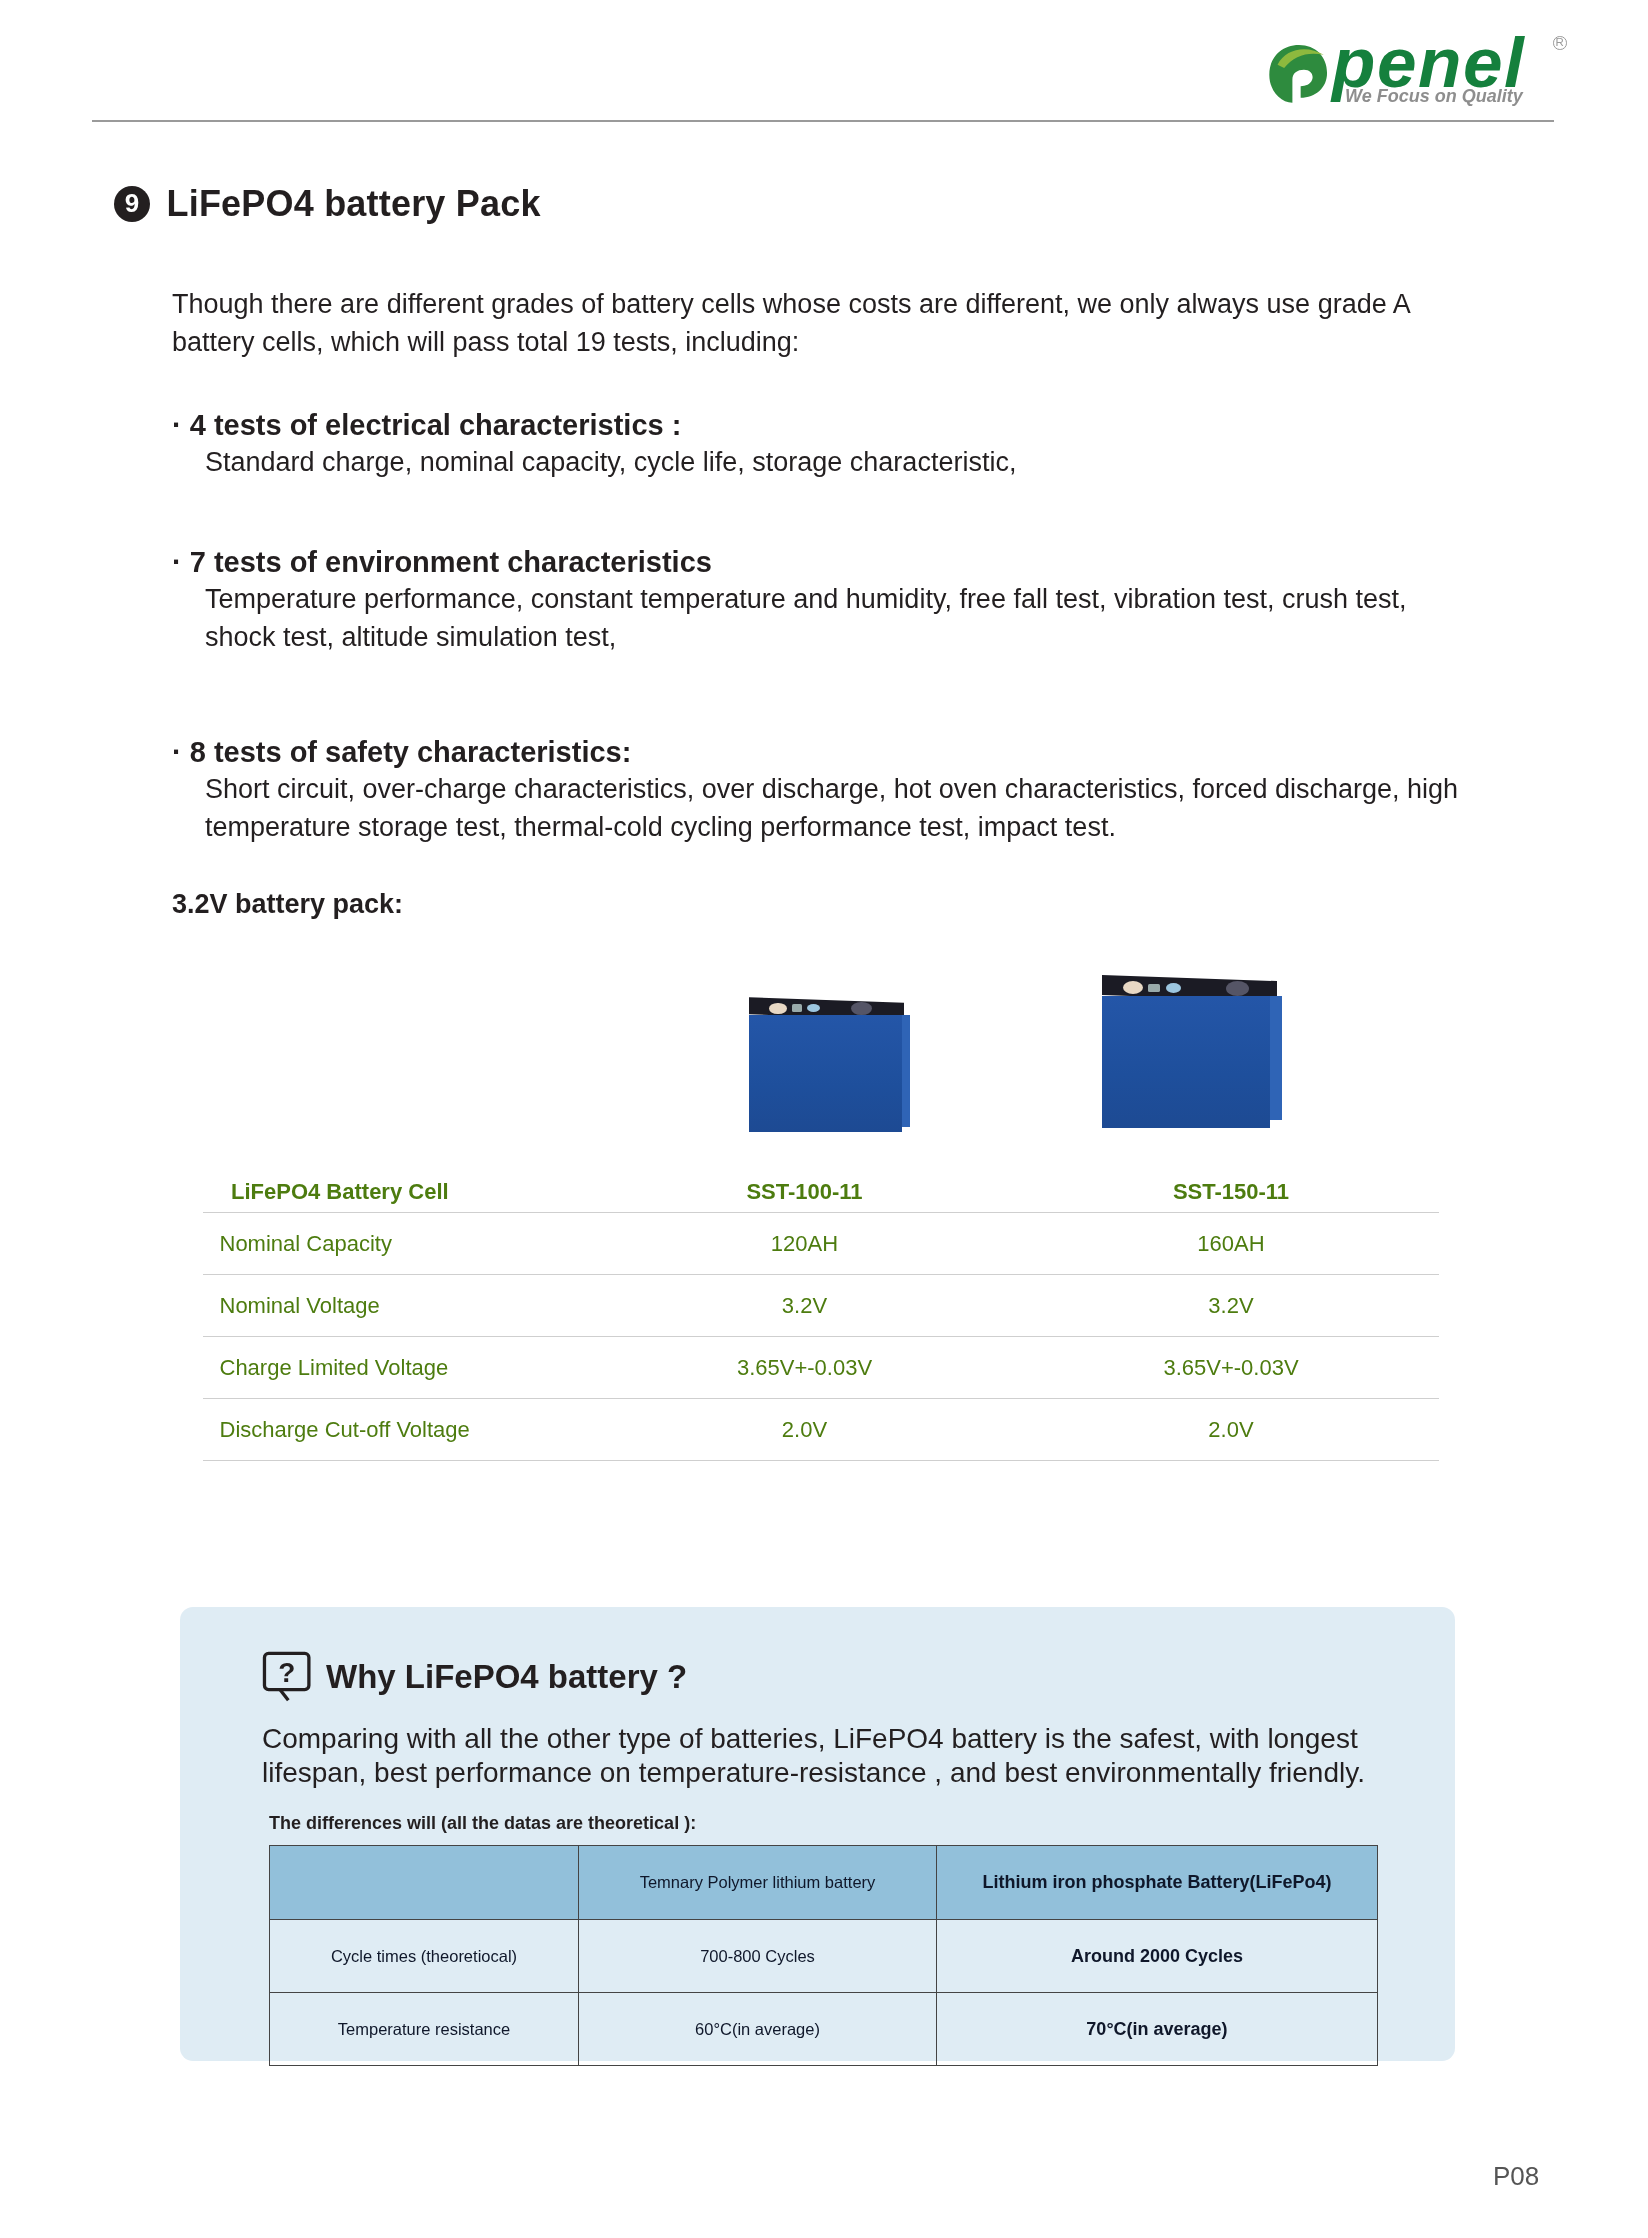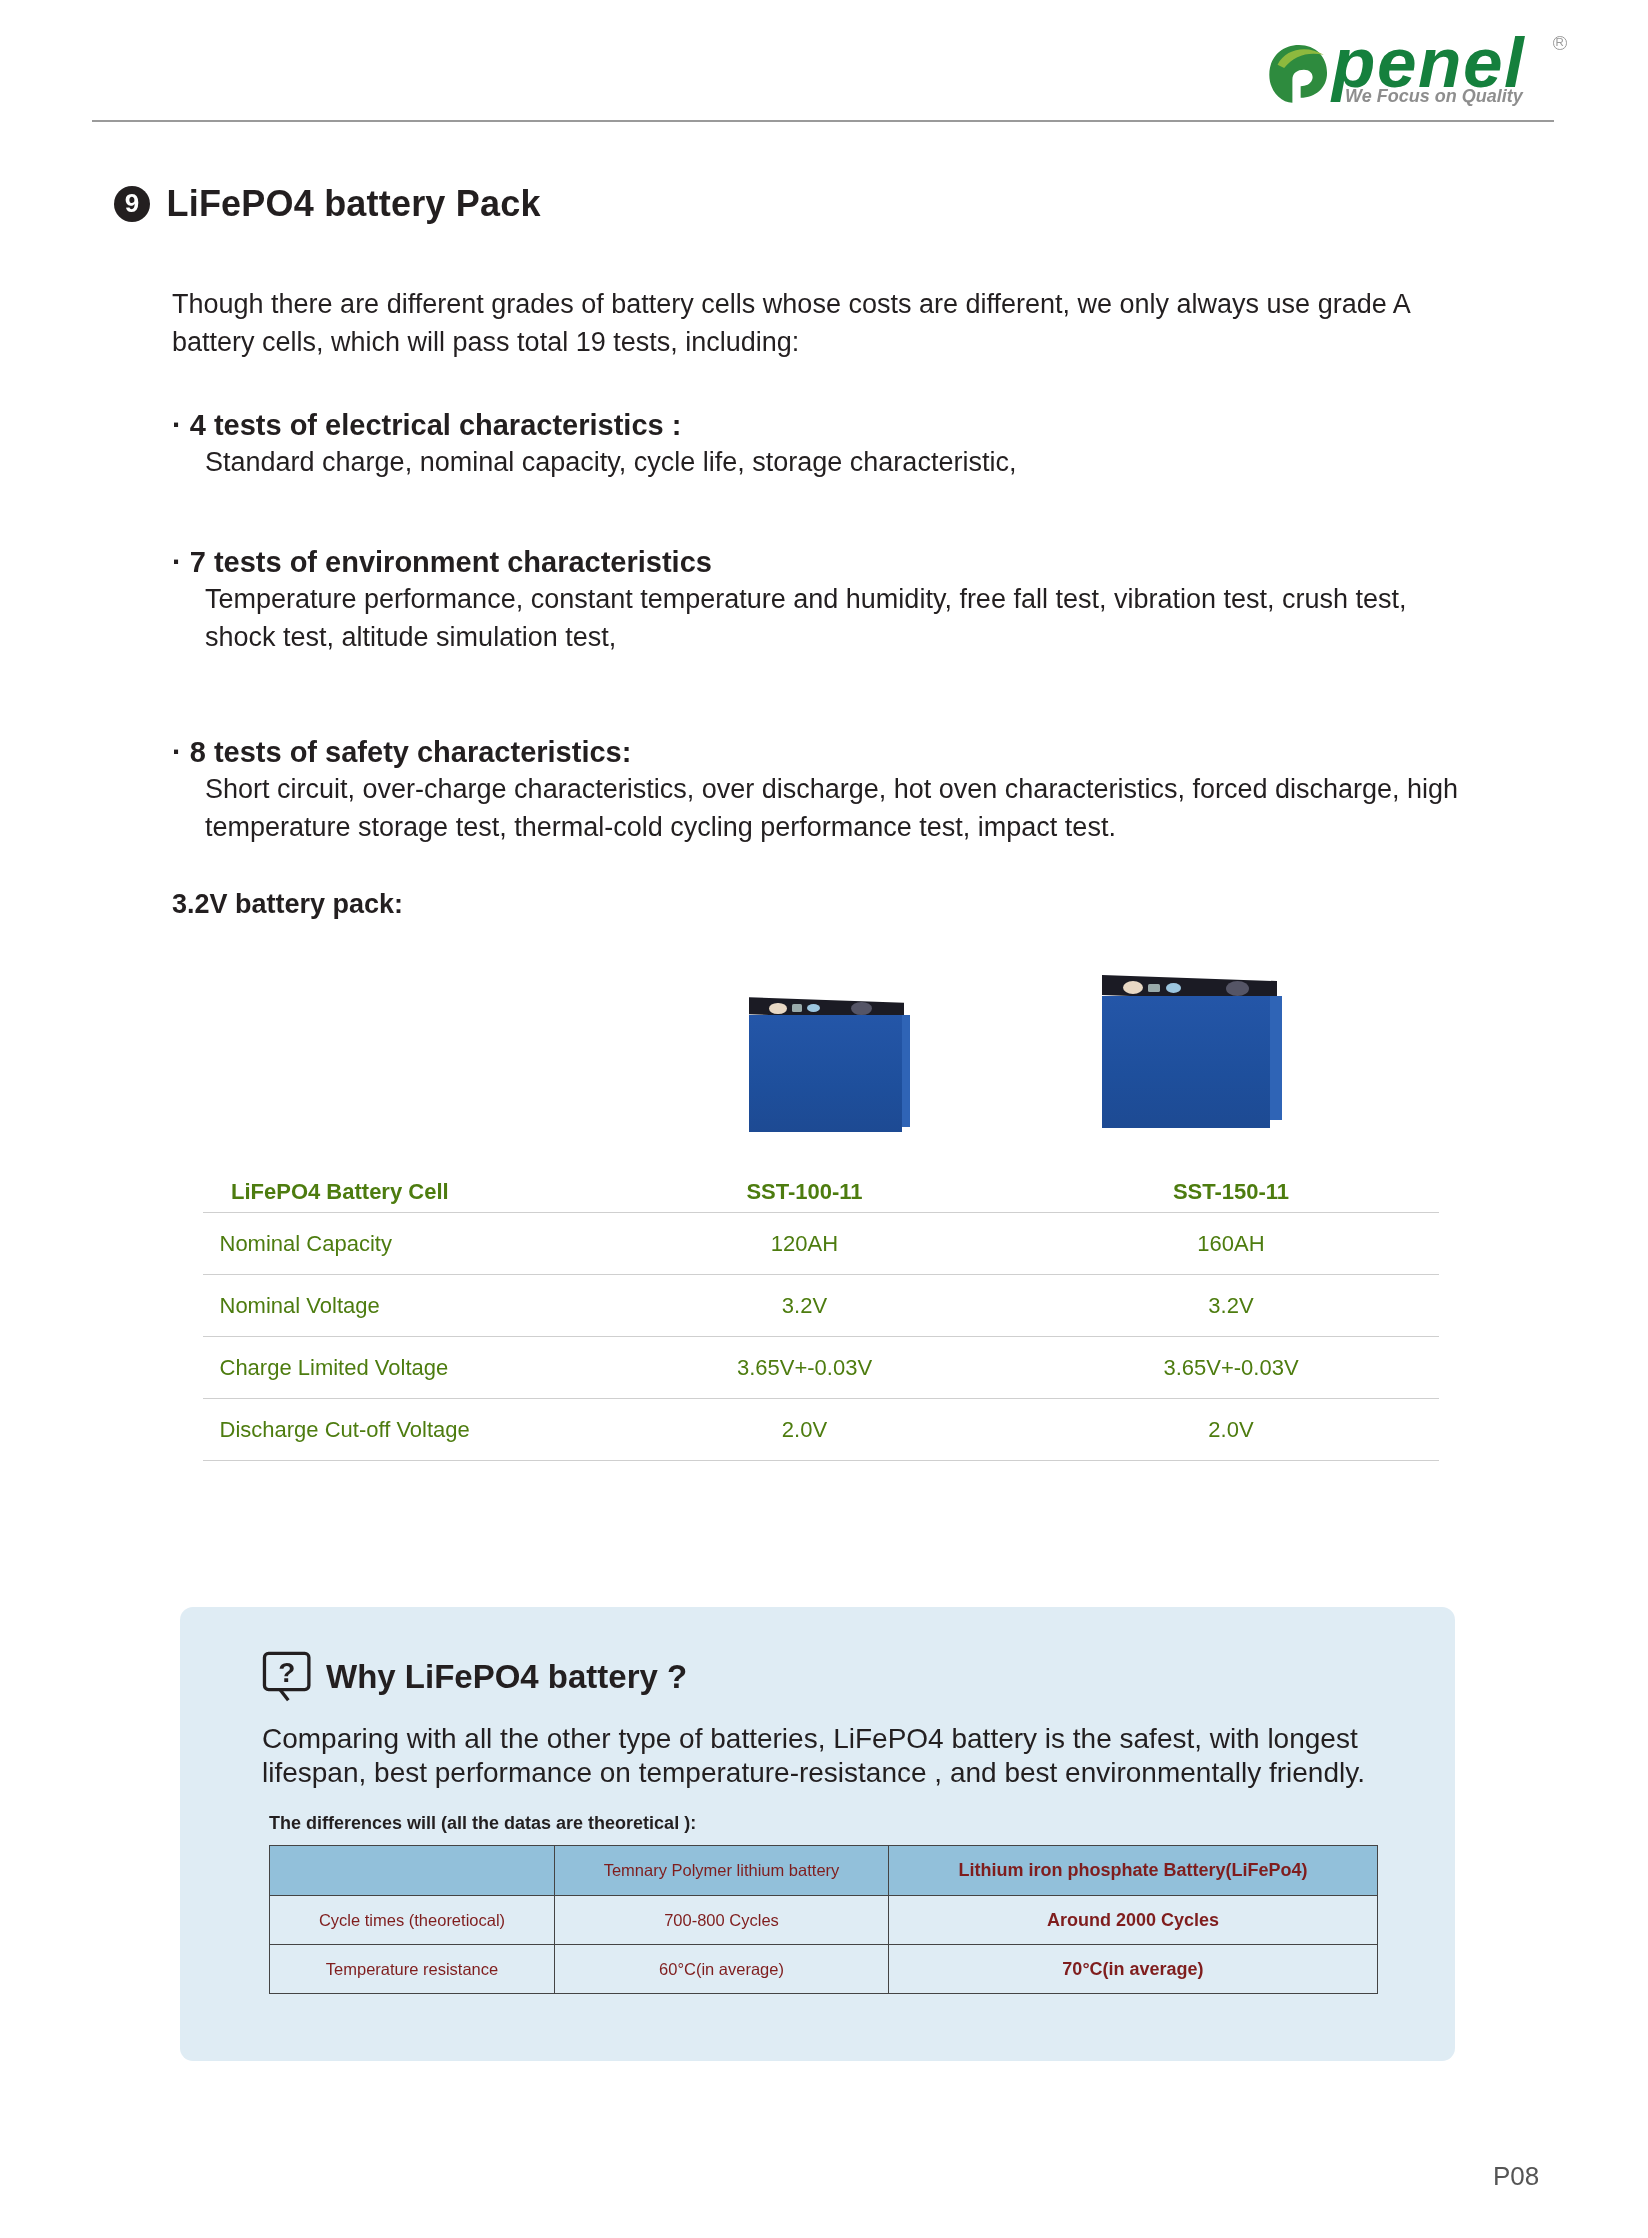--- a/index.html
+++ b/index.html
@@ -79,22 +79,22 @@
   .why-title { left: 262px; top: 1651px; display: flex; align-items: center; }
   .why-title-text { font-weight: bold; font-size: 33px; margin-left: 13px; }
   .why-desc { left: 262px; top: 1722px; width: 1171px; font-size: 28px; line-height: 34px; }
   .diff-caption { left: 269px; top: 1813px; font-size: 18px; font-weight: bold; }
 
   .cmp-table {
     left: 269px; top: 1845px; width: 1109px; border-collapse: collapse;
     font-size: 16.5px;
   }
   .cmp-table td, .cmp-table th {
-    border: 1.6px solid #444; text-align: center; height: 48px; padding: 0;
-    font-weight: normal; color: #7f1d1d;
+    border: 1.6px solid #444; text-align: center; height: 48px; padding: 12px;
+    font-weight: normal; color: #0f172a;
   }
   .cmp-table thead th { background: #92c0da; height: 49px; }
   .cmp-table .w0 { width: 284px; }
   .cmp-table .w1 { width: 333px; }
   .cmp-table .lfp { font-size: 18px; font-weight: bold; }
 
   .page-num { left: 1493px; top: 2161px; font-size: 26px; color: #555; }
 </style>
 </head>
 <body>

